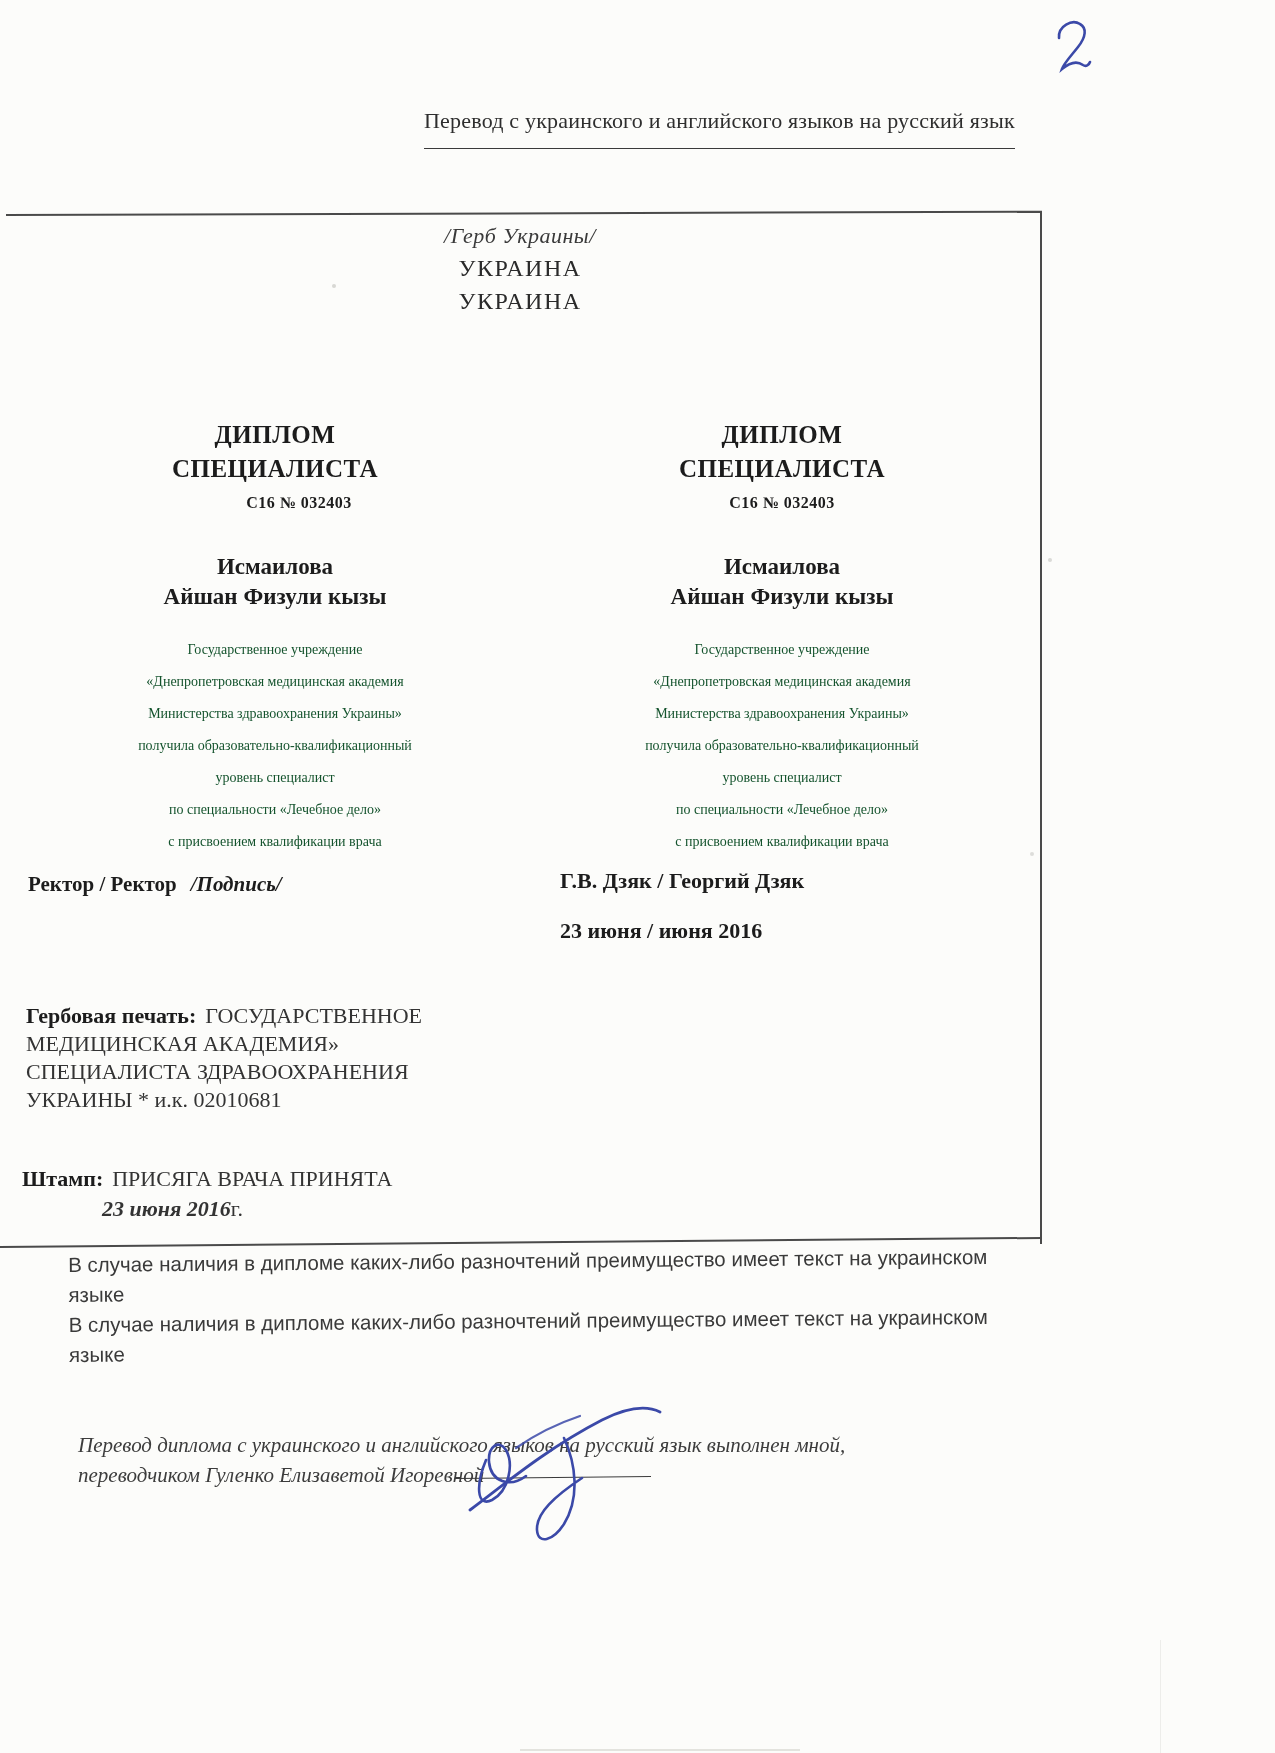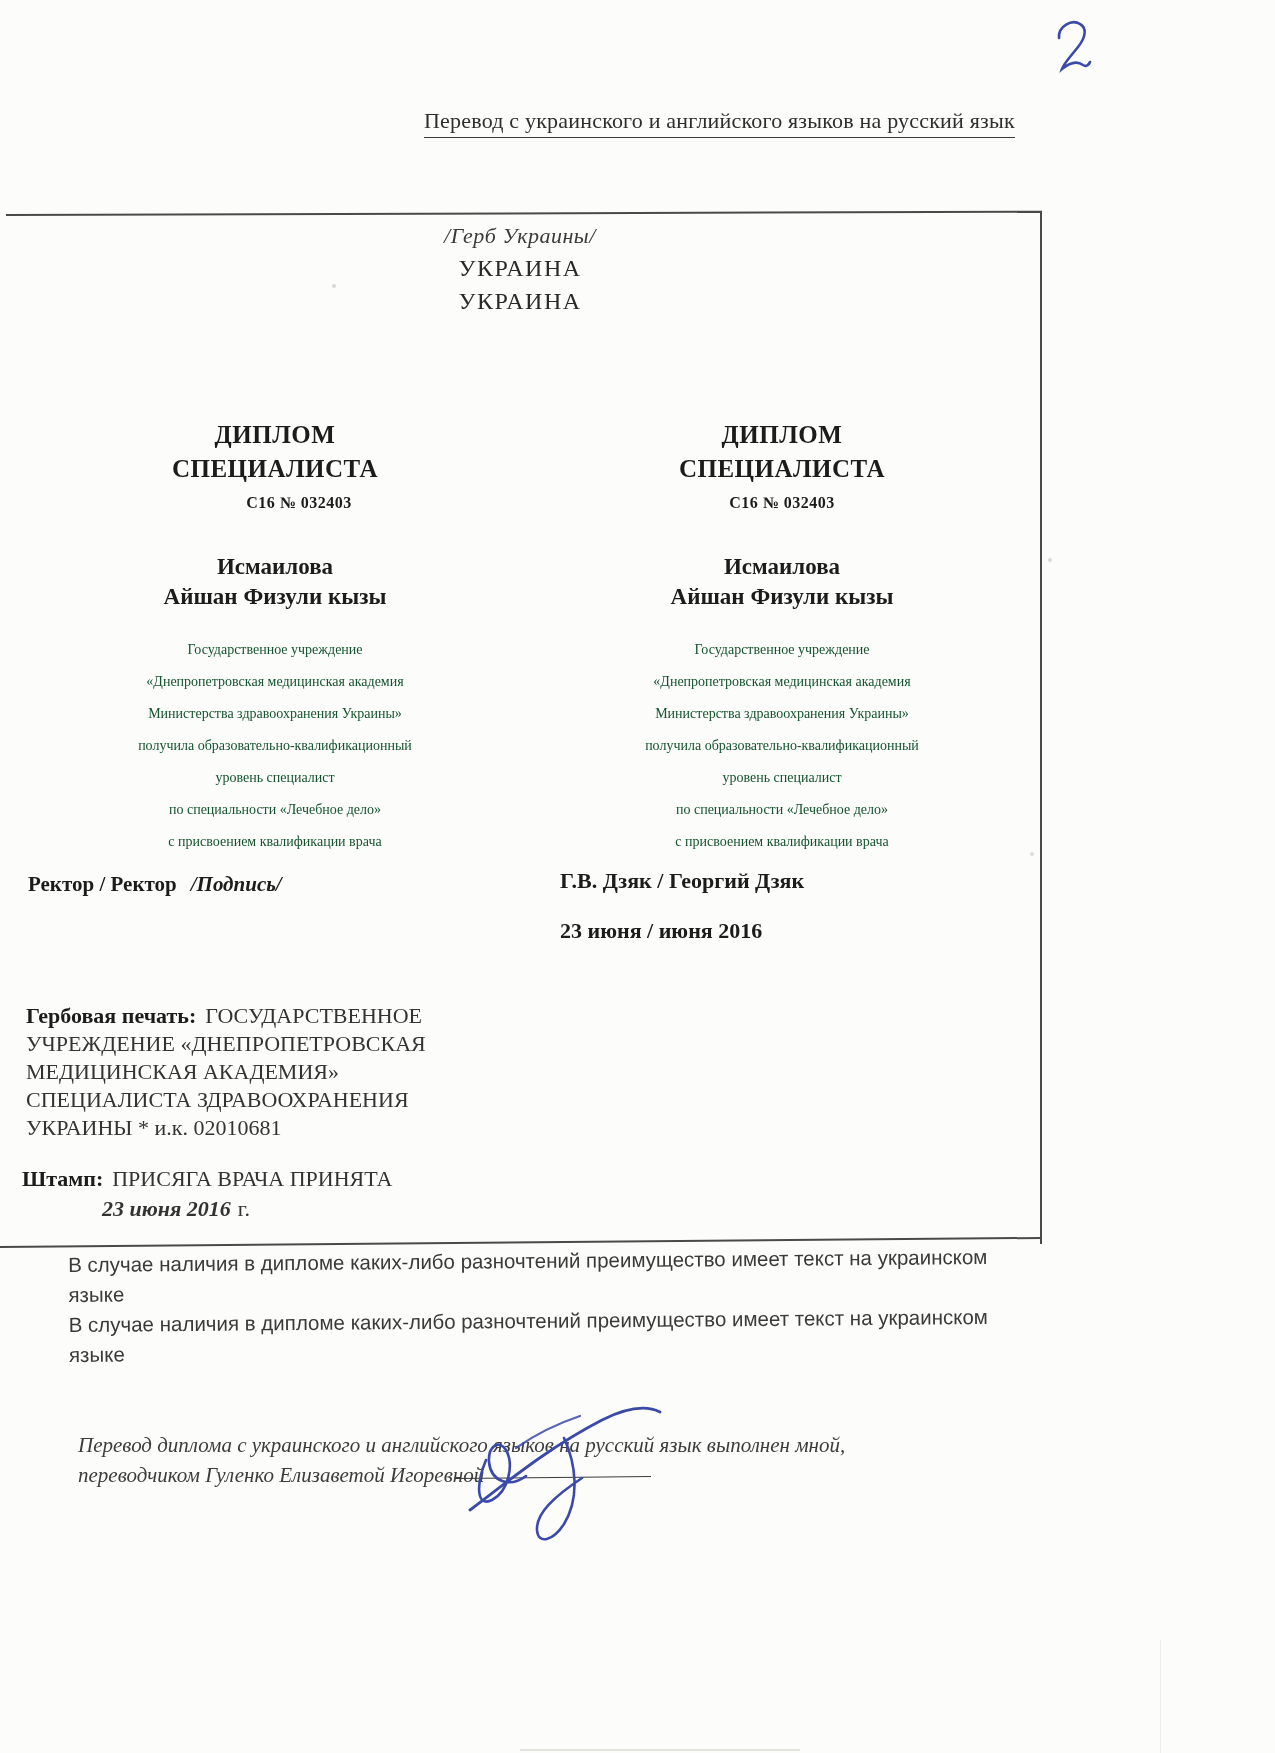--- a/index.html
+++ b/index.html
@@ -13,21 +13,21 @@
     color:#2b2b2b;
   }
   .abs{position:absolute;}
 
   
   .trans-header{
     top:108px;left:424px;
     font-size:22px;
     color:#2e2e2e;
     border-bottom:1.6px solid #3a3a3a;
-    padding-bottom:3px;
+    padding-bottom:14px;
     letter-spacing:0.2px;
   }
 
   
   .frame-right{ top:212px; left:1040px; width:0; height:1032px; border-left:2px solid #4a4a4a; }
   .frame-top{ top:214px; left:6px; width:1036px; height:0; border-top:2px solid #4a4a4a; transform:rotate(-0.18deg); transform-origin:left center;}
   .frame-bottom{ top:1246px; left:0px; width:1042px; height:0; border-top:2px solid #4a4a4a; transform:rotate(-0.5deg); transform-origin:left center;}
 
   .emblem-block{ top:216px; left:270px; width:500px; text-align:center;margin-top:7px; }
   .emblem-note{ font-style:italic; font-size:22px; color:#3a3a3a; letter-spacing:0.5px;}
@@ -46,21 +46,21 @@
   .signer-left .b{ font-weight:bold;}
   .signer-left .i{ font-weight:bold; font-style:italic; margin-left:14px;}
   .signer-right{ top:868px; left:560px; font-size:22px; font-weight:bold; color:#1c1c1c;}
   .date-right{ top:918px; left:560px; font-size:22px; font-weight:bold; color:#1c1c1c;}
 
   .seal-block{ top:1002px; left:26px; width:452px; font-size:22px; line-height:28px; color:#333;}
   .seal-block .lbl{ font-weight:bold; color:#1c1c1c; margin-right:9px;}
   .stamp-line1{ top:1166px; left:22px; font-size:22px; color:#333;}
   .stamp-line1 .lbl{ font-weight:bold; color:#1c1c1c; margin-right:9px;}
   .stamp-line2{ top:1196px; left:102px; font-size:22px; color:#333;}
-  .stamp-line2 .d{ font-weight:bold; font-style:italic; margin-right:7px;}
+  .stamp-line2 .d{ font-weight:bold; font-style:italic; }
 
   .disclaimers{ top:1250px; left:68px; width:960px; font-family:"Liberation Sans", sans-serif;
     font-size:20.5px; line-height:30px; color:#3a3a3a; transform:rotate(-0.5deg); transform-origin:left top;}
 
   .translator{ top:1430px; left:78px; font-size:21px; font-style:italic; line-height:30px; color:#3c3c3c;}
   .sig-underline{ top:1477px; left:455px; width:196px; height:0; border-top:1.6px solid #3a3a3a; transform:rotate(-0.6deg);}
 
   .artifact-dot{ width:4px;height:4px;border-radius:50%;background:#b9b9b4;}
   .scan-edge{ top:1640px; left:1160px; width:1px; height:113px; background:#ededea;}
   .scan-bottom{ top:1749px; left:520px; width:280px; height:2px; background:#e3e3de;}
@@ -131,21 +131,20 @@
     <div>по специальности «Лечебное дело»</div>
     <div>с присвоением квалификации врача</div>
   </div>
   <div class="abs signer-right">Г.В. Дзяк / Георгий Дзяк</div>
   <div class="abs date-right">23 июня / июня 2016</div>
 
   <div class="abs seal-block">
     <div>
       <span class="lbl">Гербовая печать:</span><span>ГОСУДАРСТВЕННОЕ</span>
     </div>
-    <div>УЧРЕЖДЕНИЕ «ДНЕПРОПЕТРОВСКАЯ</div>
     <div>МЕДИЦИНСКАЯ АКАДЕМИЯ»</div>
     <div>СПЕЦИАЛИСТА ЗДРАВООХРАНЕНИЯ</div>
     <div>УКРАИНЫ * и.к. 02010681</div>
   </div>
 
   <div class="abs stamp-line1">
     <span class="lbl">Штамп:</span><span>ПРИСЯГА ВРАЧА ПРИНЯТА</span>
   </div>
   <div class="abs stamp-line2">
     <span class="d">23 июня 2016</span><span>г.</span>

